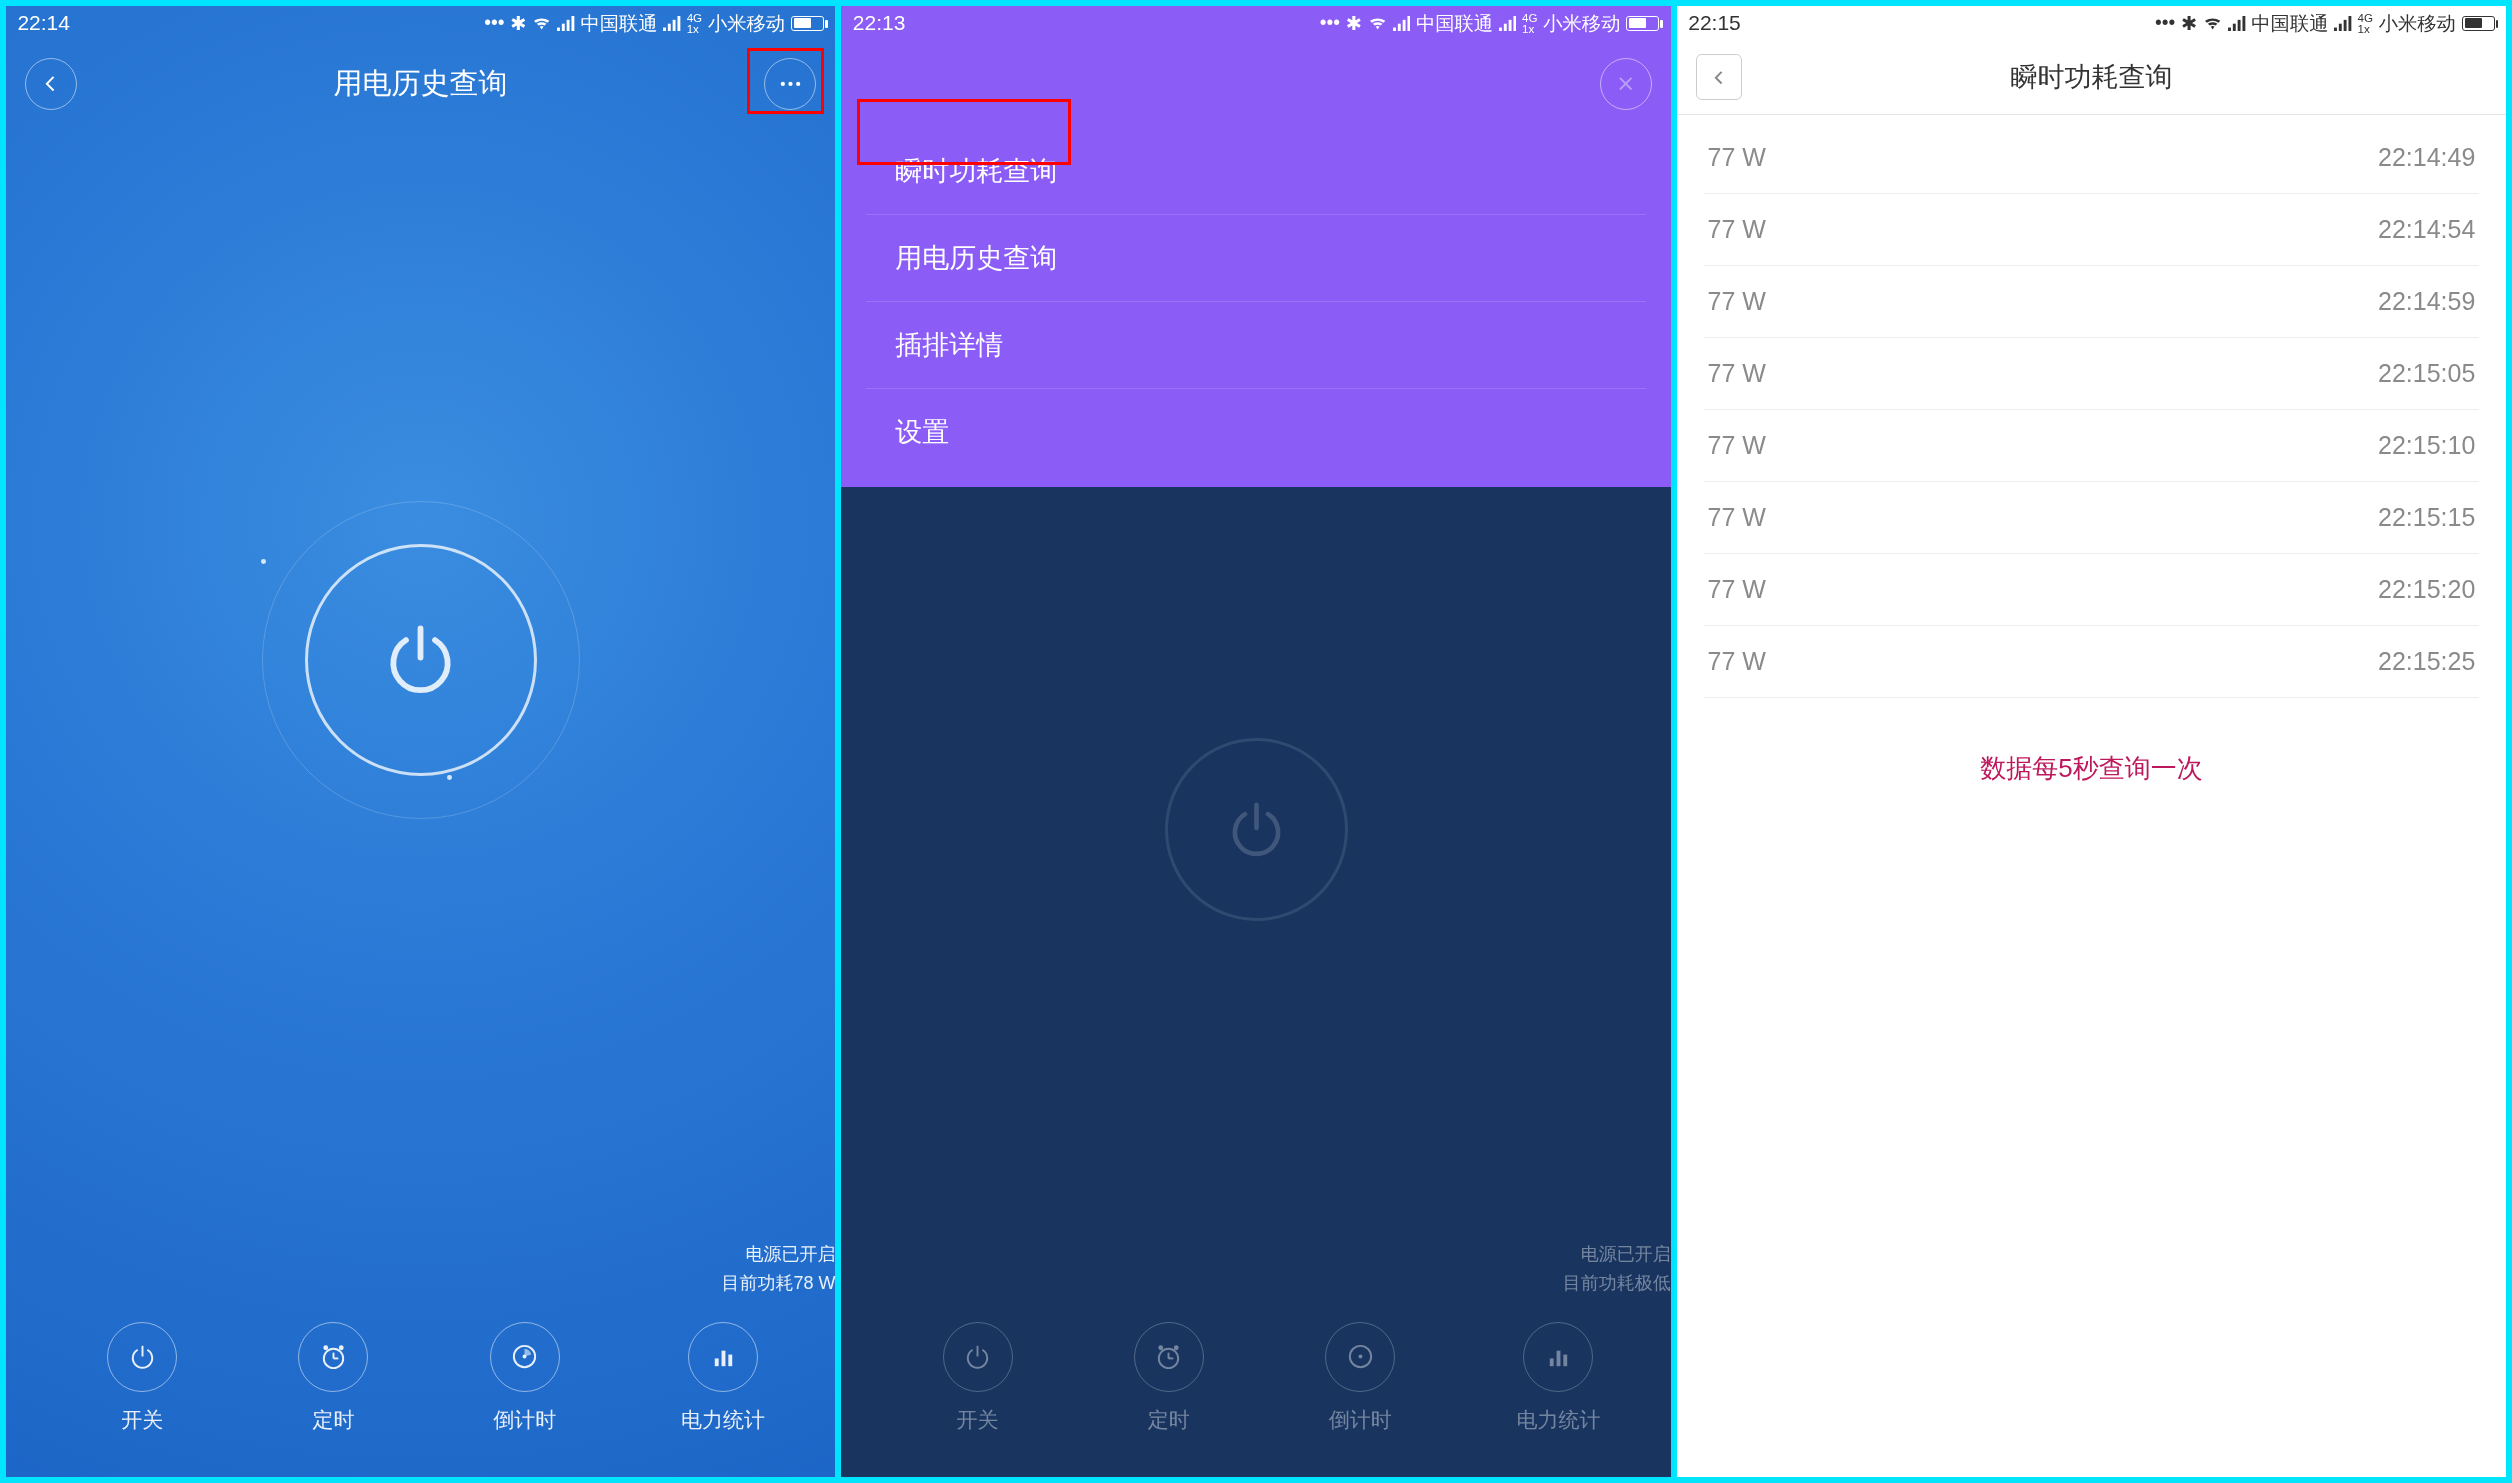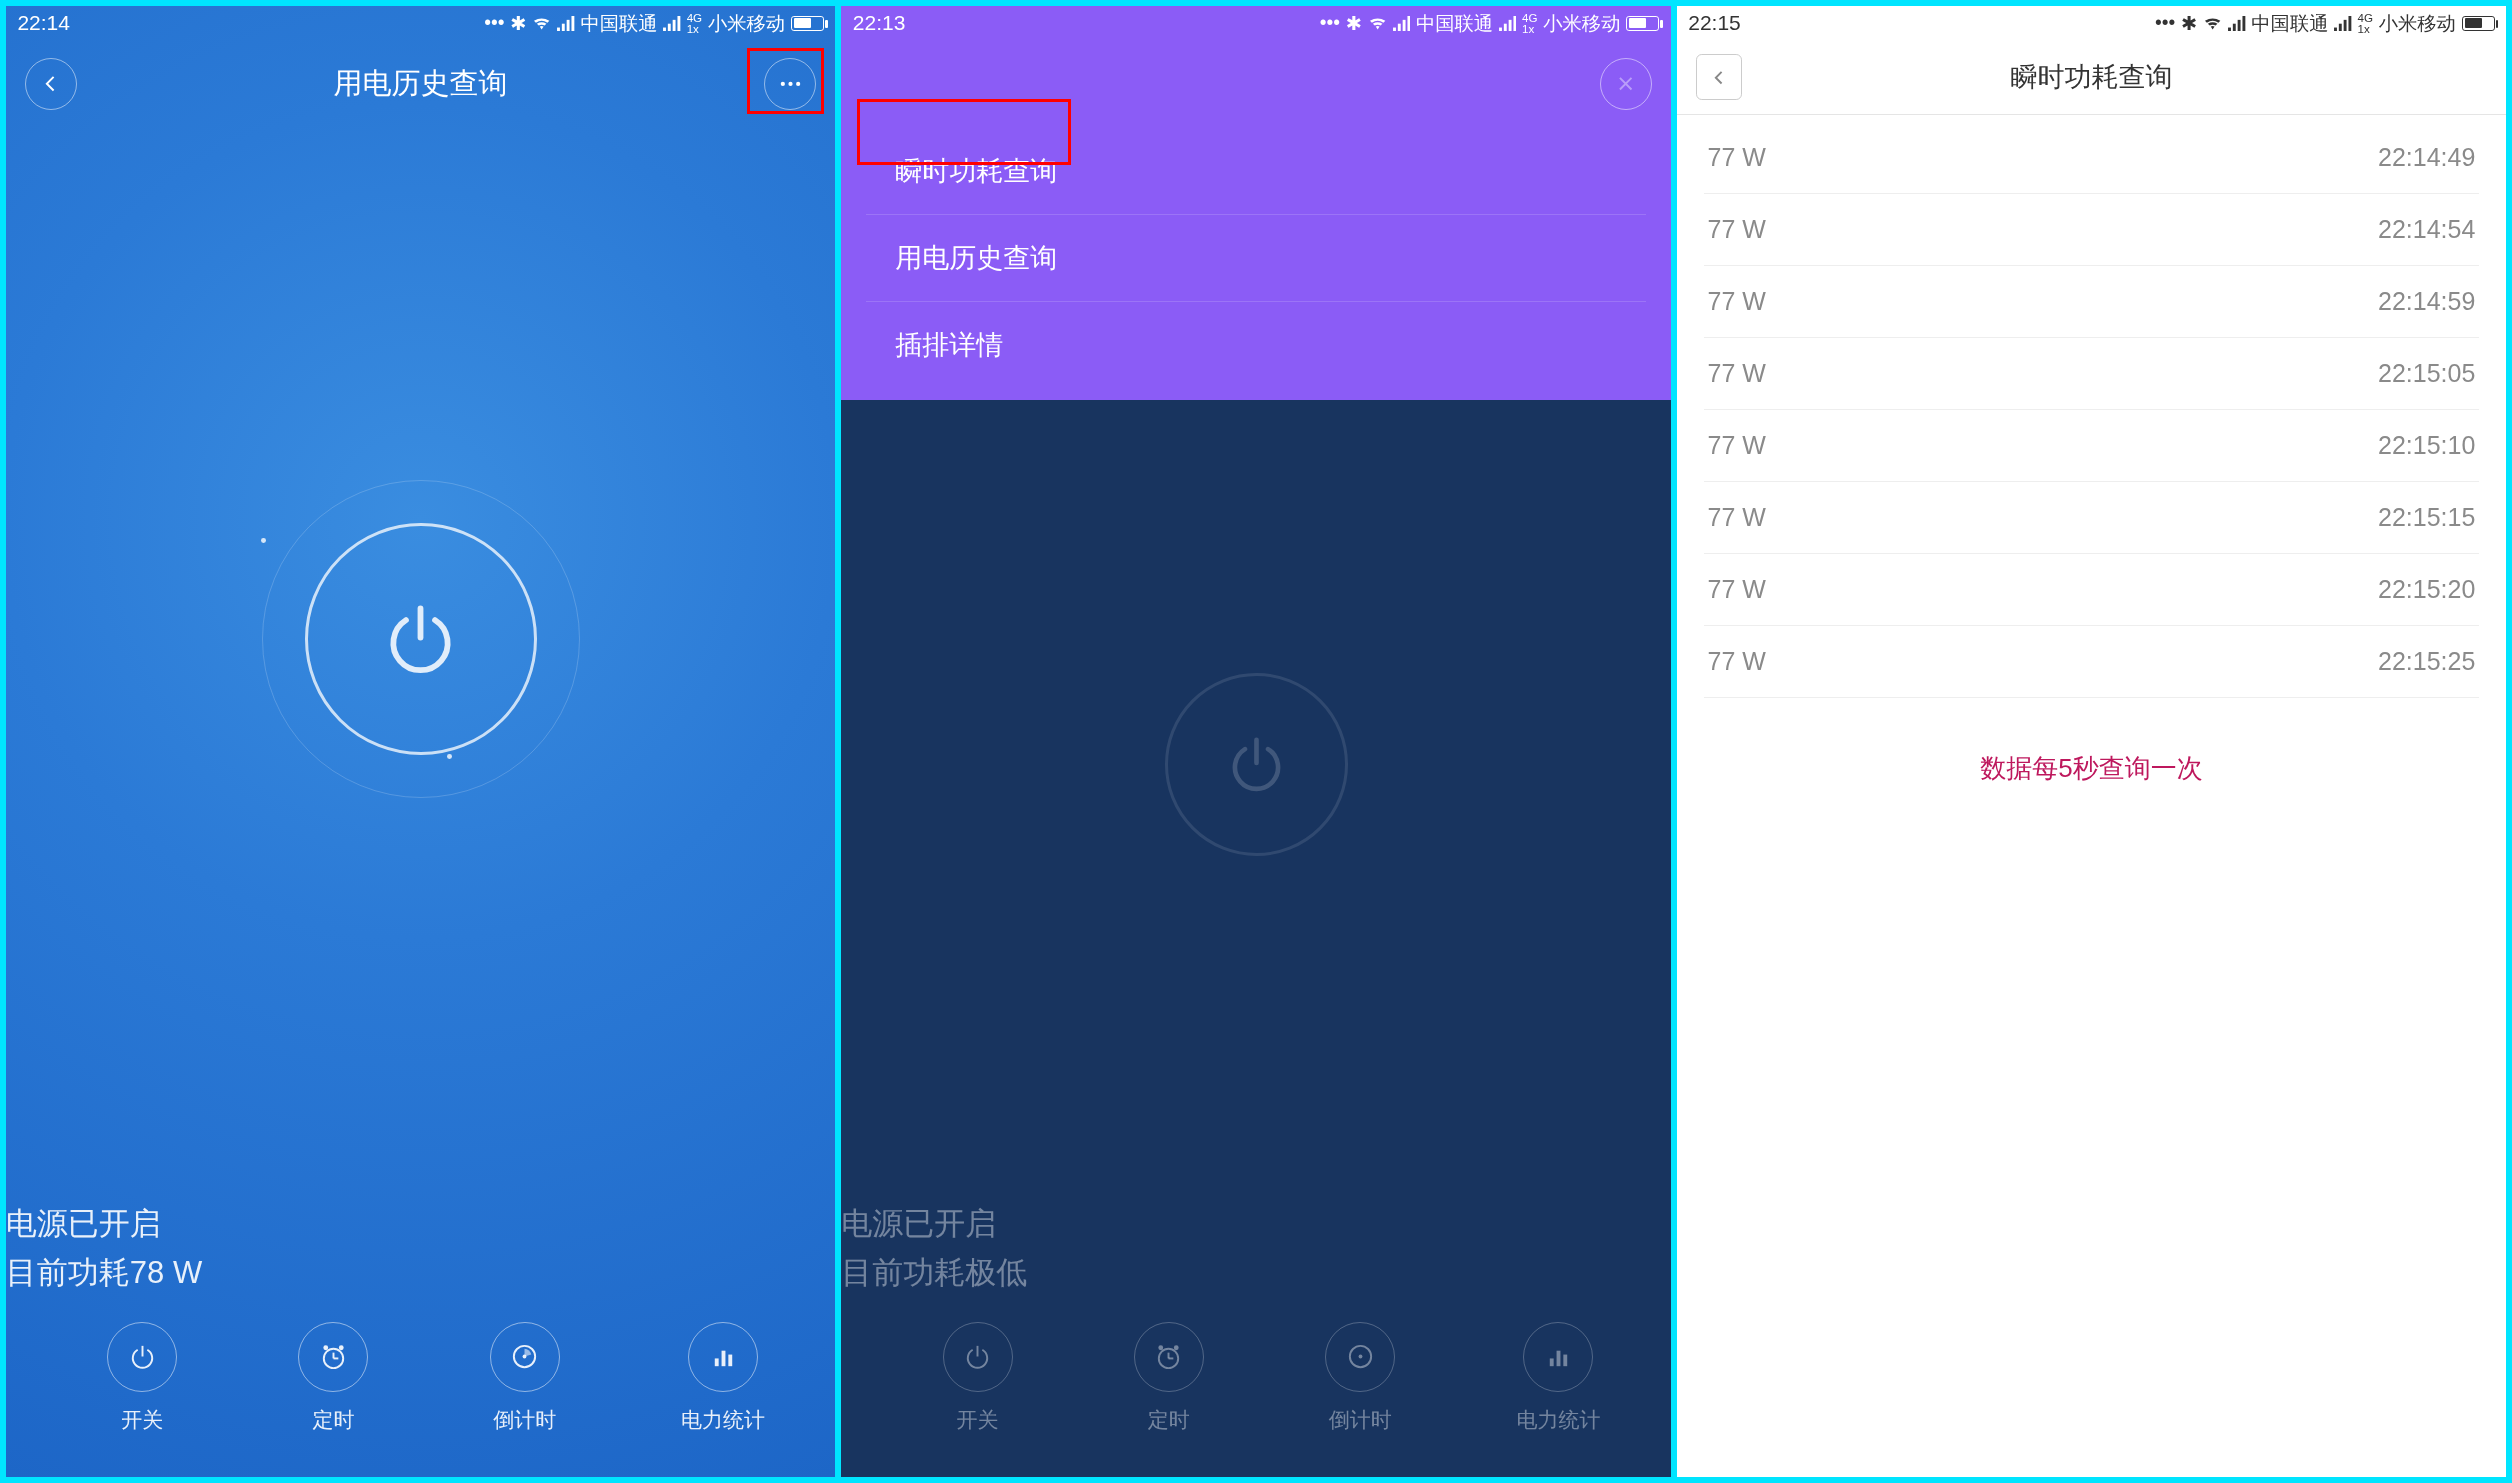--- a/index.html
+++ b/index.html
@@ -69,21 +69,21 @@
     content: ""; position: absolute; width: 4.8px; height: 4.8px; border-radius: 50%;
     background: rgba(255,255,255,0.8);
   }
   .arc-outer::before { top: 18%; left: -1.9px; }
   .arc-outer::after { bottom: 12%; right: 40%; }
   .powerbtn-circle {
     width: 100%; height: 100%; border-radius: 50%;
     border: 3.9px solid rgba(255,255,255,0.75);
     display: flex; align-items: center; justify-content: center;
   }
-  .txtrow { text-align: left; font-size: 31px; line-height: 1.6; color: rgba(255,255,255,0.9); }
+  .txtrow { text-align: right; font-size: 18px; line-height: 1.6; color: rgba(255,255,255,0.9); }
   .bottomnav {
     display: flex; justify-content: space-around;
     padding: 24px 9.7px 43px;
     margin-left: 31px;
   }
   .nav-item { display: flex; flex-direction: column; align-items: center; gap: 14.5px; color: rgba(255,255,255,0.9); }
   .nav-circle {
     width: 70px; height: 70px; border-radius: 50%;
     border: 1.4px solid rgba(255,255,255,0.5);
     display: flex; align-items: center; justify-content: center;
@@ -306,20 +306,21 @@
     <div class="header2">
       <div class="circ-btn" style="border-color:rgba(255,255,255,0.5)">
         <svg width="17.4" height="17.4" viewBox="0 0 18 18">
             <path d="M3 3 L15 15 M15 3 L3 15" stroke="currentColor" stroke-width="2"></path>
           </svg>
       </div>
     </div>
     <div class="menu-item">瞬时功耗查询</div>
     <div class="menu-item">用电历史查询</div>
     <div class="menu-item">插排详情</div>
+    <div class="menu-item">设置</div>
   </div>
   <div class="redbox redbox2"></div>
   <div class="dimmed-body">
     <div class="powerbtn-wrap">
       <div class="powerbtn">
         <div class="powerbtn-circle" style="width:183px;height:183px;margin:auto">
           <svg width="77" height="77" viewBox="0 0 100 100">
             <path d="M35 30 A28 28 0 1 0 65 30" stroke="rgba(255,255,255,0.5)" stroke-width="6" fill="none" stroke-linecap="round"></path>
             <line x1="50" y1="18" x2="50" y2="48" stroke="rgba(255,255,255,0.5)" stroke-width="6" stroke-linecap="round"></line>
           </svg>

